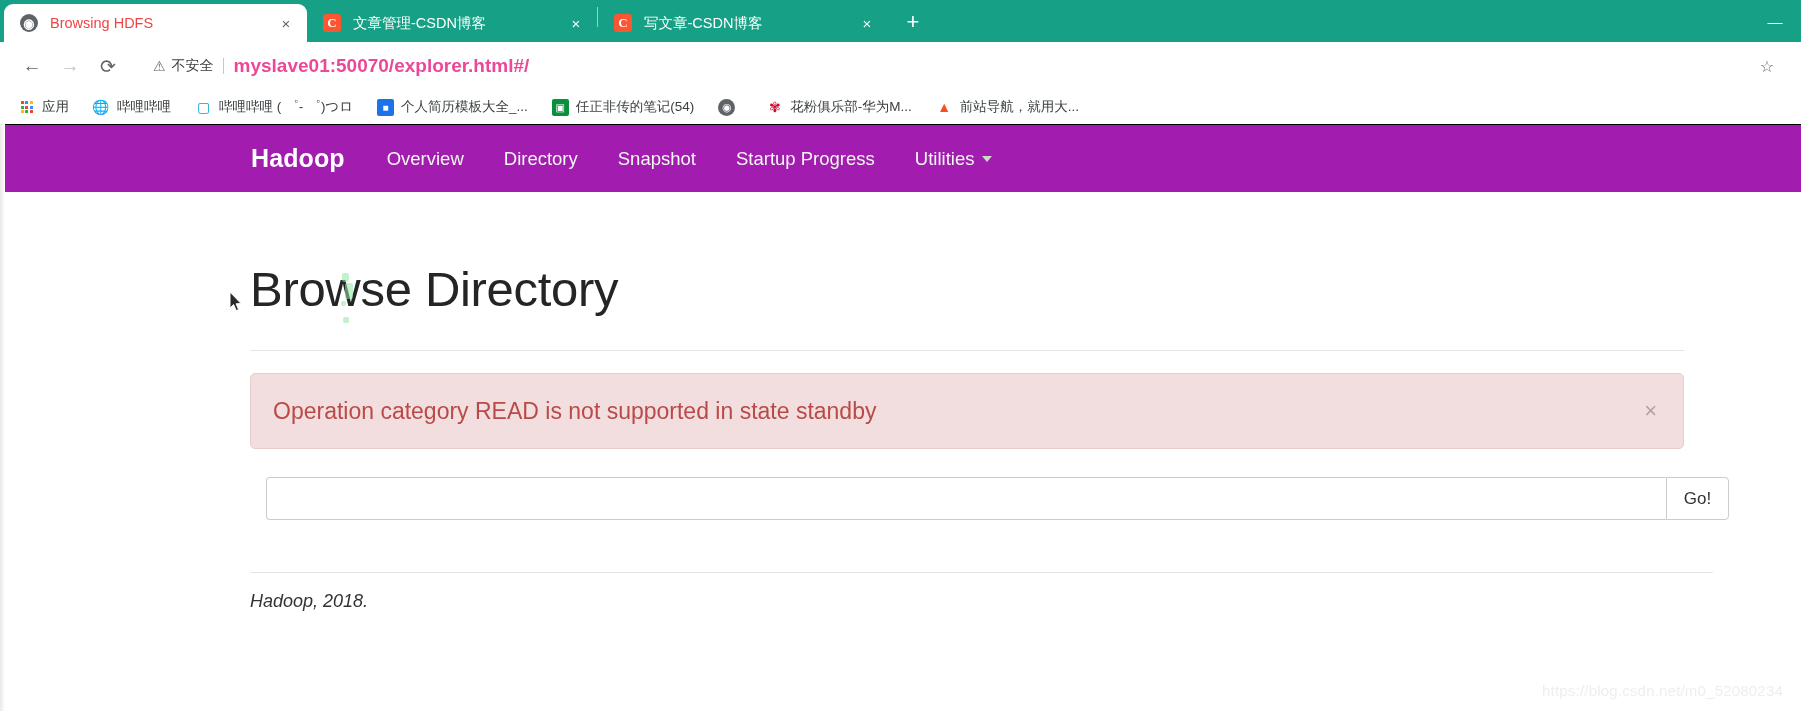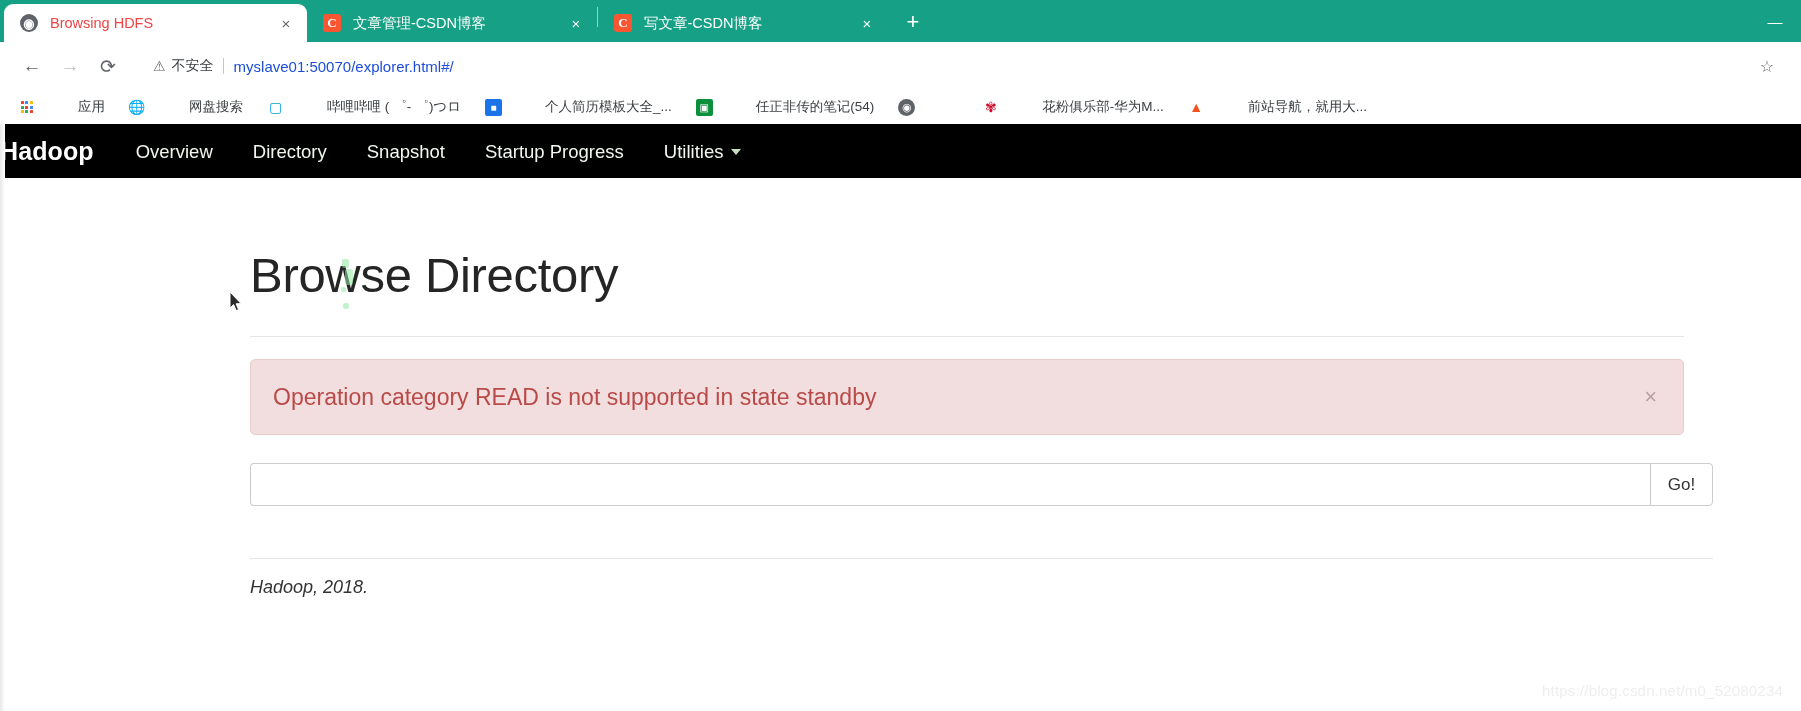--- a/index.html
+++ b/index.html
@@ -113,40 +113,39 @@
     border-radius: 16px;
     display: flex;
     align-items: center;
     padding: 0 8px 0 14px;
     margin-left: 10px;
     position: relative;
   }
   .warn-icon { color: #5f6368; font-size: 14px; margin-right: 6px; }
   .notsecure { color: #3c4043; font-size: 14px; margin-right: 9px; }
   .url-div { width: 1px; height: 16px; background: #c4c7c5; margin-right: 10px; }
-  .url { color: #1d4ed8; font-size: 15px; white-space: nowrap; }
+  .url { color: #ec4899; font-size: 19px; white-space: nowrap; font-weight: bold; }
   .star { margin-left: auto; color: #5f6368; font-size: 16px; padding-right: 4px; }
 
   
   .bookmarks {
     height: 34px;
     background: #ffffff;
     display: flex;
     align-items: center;
     padding: 0 14px;
     gap: 0;
     overflow: hidden;
   }
   .bm {
     display: flex; align-items: center;
     padding: 3px 10px 3px 4px;
     border-radius: 4px;
     white-space: nowrap;
     margin-right: 10px;
-    gap: 36px;
   }
   .bm-ico {
     width: 17px; height: 17px; flex: 0 0 17px;
     margin-right: 7px;
     display:flex; align-items:center; justify-content:center;
     font-size: 12px;
     border-radius: 2px;
   }
   .bm-label { font-size: 13.5px; color: #3c4043; }
   .grid-ico { display:grid; grid-template-columns: repeat(3,3px); grid-template-rows: repeat(3,3px); gap:1.5px; }
@@ -154,24 +153,25 @@
 
   
   .viewport {
     position: absolute;
     top: 124px; left: 0;
     width: 1801px; height: 587px;
     background: #ffffff;
     overflow: hidden;
   }
   .hdfs-nav {
-    height: 54px;
-    background: #000000;
-    display: flex;
-    align-items: center;
+    height: 68px;
+    background: #a21caf;
+    display: flex;
+    align-items: center;
+    padding-left: 251px;
     border-top: 1px solid #000;
   }
   .brand {
     color: #ffffff;
     font-size: 25px;
     font-weight: 700;
     margin-right: 42px;
     letter-spacing: .1px;
   }
   .navlink {
@@ -254,20 +254,21 @@
     color: #b6a0a0;
     font-size: 22px;
     line-height: 1;
     font-weight: 300;
     padding: 0 4px;
   }
   .searchrow {
     margin-top: 28px;
     display: flex;
     width: 1463px;
+    margin-left: 16px;
   }
   .searchrow input {
     flex: 1 1 auto;
     height: 43px;
     border: 1px solid #ccc;
     border-right: none;
     border-radius: 4px 0 0 4px;
     padding: 0 12px;
     font-size: 16px;
     color: #555;
@@ -372,21 +373,21 @@
           <i style="background:#fbbc05"></i>
             <i style="background:#34a853"></i>
             <i style="background:#ea4335"></i>
         </span>
       </span>
       <span class="bm-label">应用</span>
     </div>
 
     <div class="bm">
       <span class="bm-ico" style="color:#4285f4;font-size:14px;">🌐</span>
-      <span class="bm-label">网盘搜索</span>
+      <span class="bm-label">哔哩哔哩</span>
     </div>
 
     <div class="bm">
       <span class="bm-ico" style="color:#00a1d6;font-size:14px;">▢</span>
       <span class="bm-label">哔哩哔哩 ( ゜- ゜)つロ</span>
     </div>
 
     <div class="bm">
       <span class="bm-ico" style="background:#1a73e8;color:#fff;font-size:10px;">■</span>
       <span class="bm-label">个人简历模板大全_...</span>

